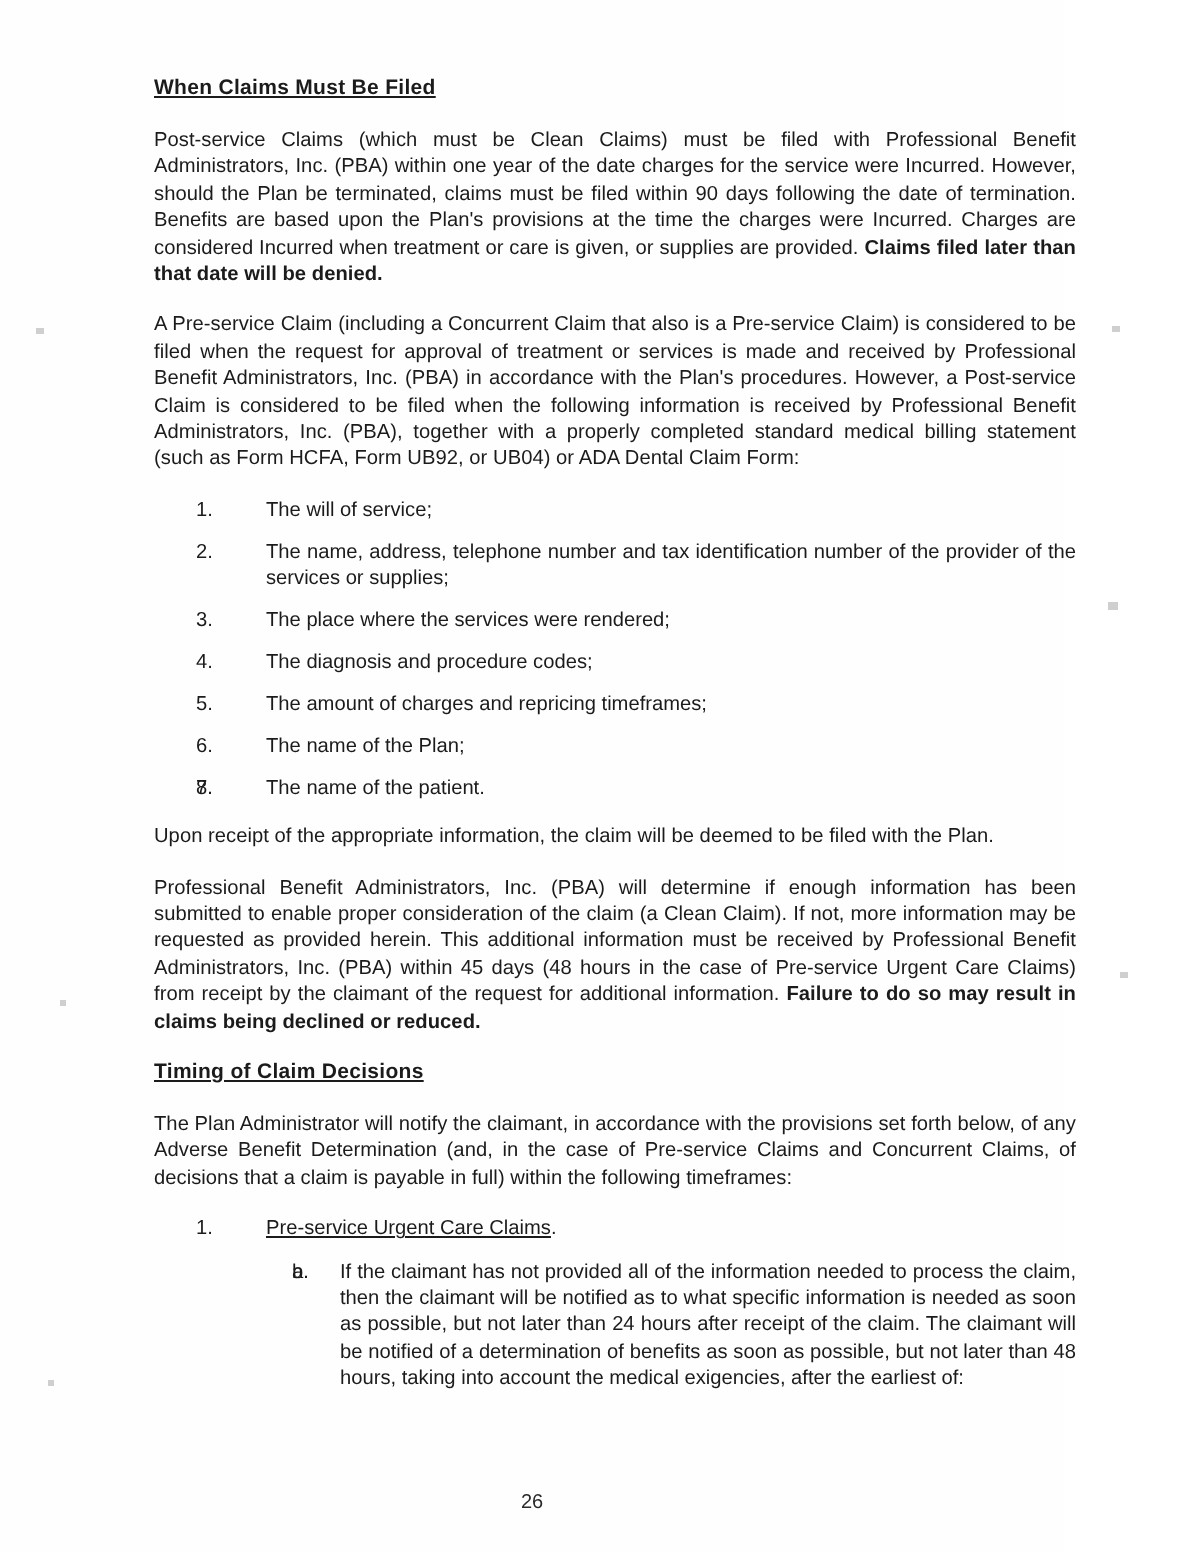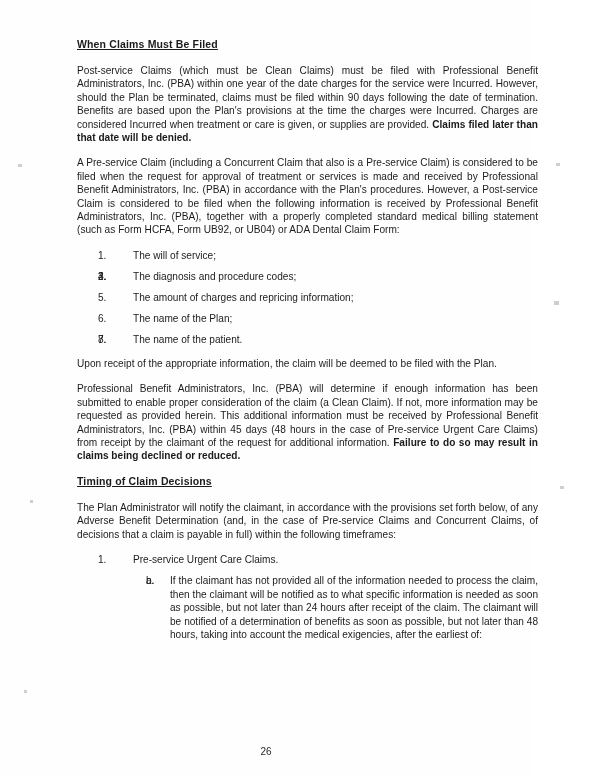--- a/index.html
+++ b/index.html
@@ -97,20 +97,21 @@
   ol.alpha-list > li:last-child { margin-bottom: 0; }
   ol.alpha-list > li > .marker {
     position: absolute;
     left: 0;
     top: 0;
     width: 16px;
     text-align: left;
   }
 
   .list-title {
+    text-decoration: underline;
   }
   .no-underline { text-decoration: none; }
 
   .top-level-item {
     margin-bottom: 13px;
   }
   .top-level-item:last-child { margin-bottom: 0; }
 
   .page-number {
     position: absolute;
@@ -150,31 +151,33 @@
 
     <p class="body-para"><span>A Pre-service Claim (including a Concurrent Claim that also is a Pre-service Claim) is considered to be filed when the request for approval of treatment or services is made and received by Professional Benefit Administrators, Inc. (PBA) in accordance with the Plan's procedures. However, a Post-service Claim is considered to be filed when the following information is received by Professional Benefit Administrators, Inc. (PBA), together with a properly completed standard medical billing statement (such as Form HCFA, Form UB92, or UB04) or ADA Dental Claim Form:</span></p>
 
     <ol class="num-list">
       <li>
         <span class="marker">1.</span>
         <span>The will of service;</span>
       </li>
       <li>
         <span class="marker">2.</span>
+        <span>The name, address, telephone number and tax identification number of the provider of the services or supplies;</span>
       </li>
       <li>
         <span class="marker">3.</span>
+        <span>The place where the services were rendered;</span>
       </li>
       <li>
         <span class="marker">4.</span>
         <span>The diagnosis and procedure codes;</span>
       </li>
       <li>
         <span class="marker">5.</span>
-        <span>The amount of charges and repricing information;</span>
+        <span>The amount of charges and repricing timeframes;</span>
       </li>
       <li>
         <span class="marker">6.</span>
         <span>The name of the Plan;</span>
       </li>
       <li>
         <span class="marker">7.</span>
       </li>
       <li>
         <span class="marker">8.</span>

